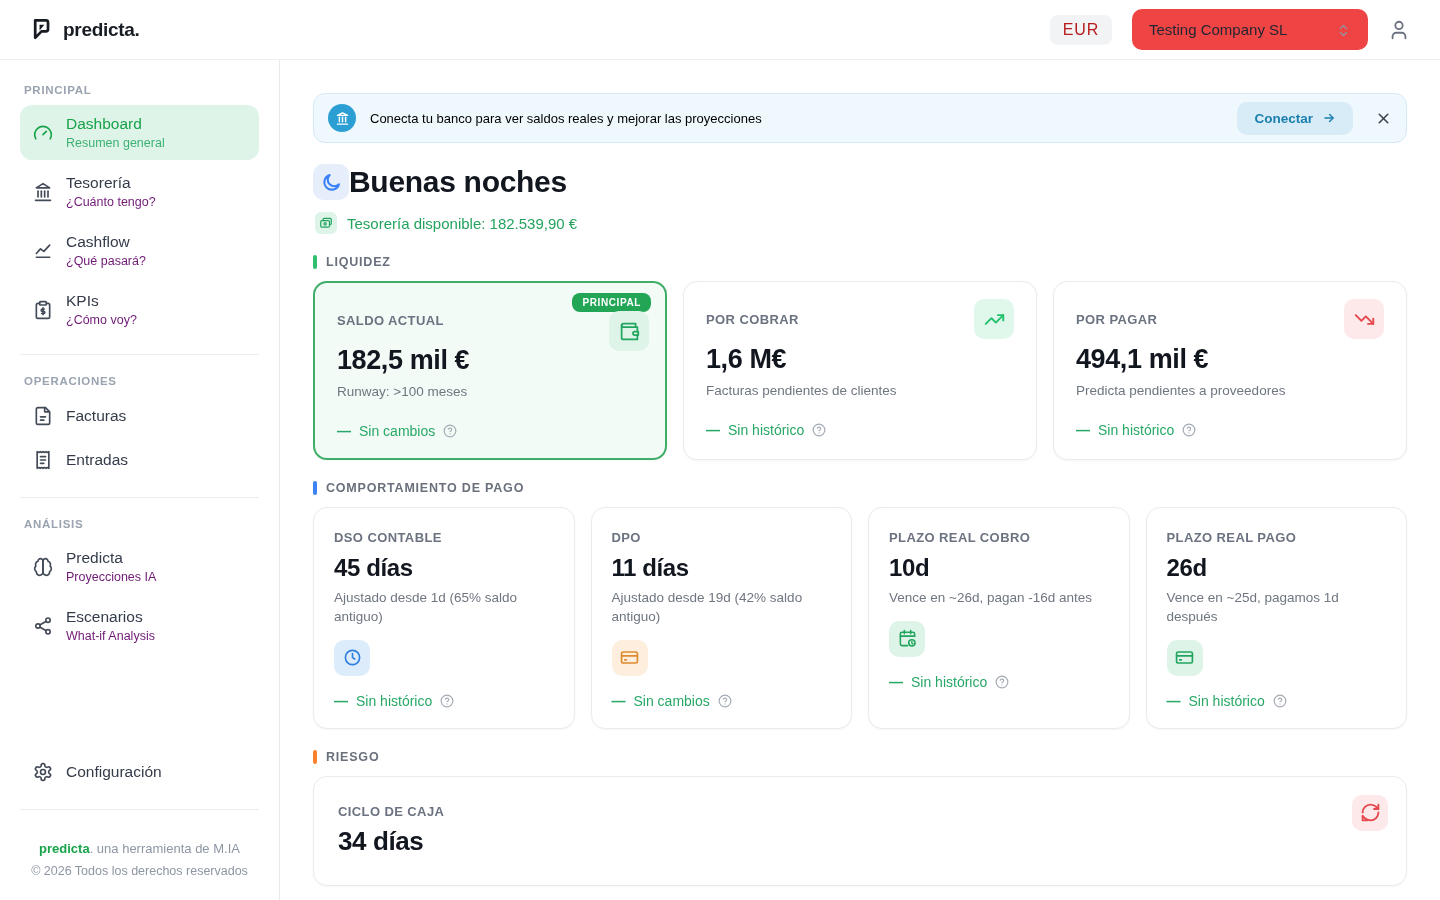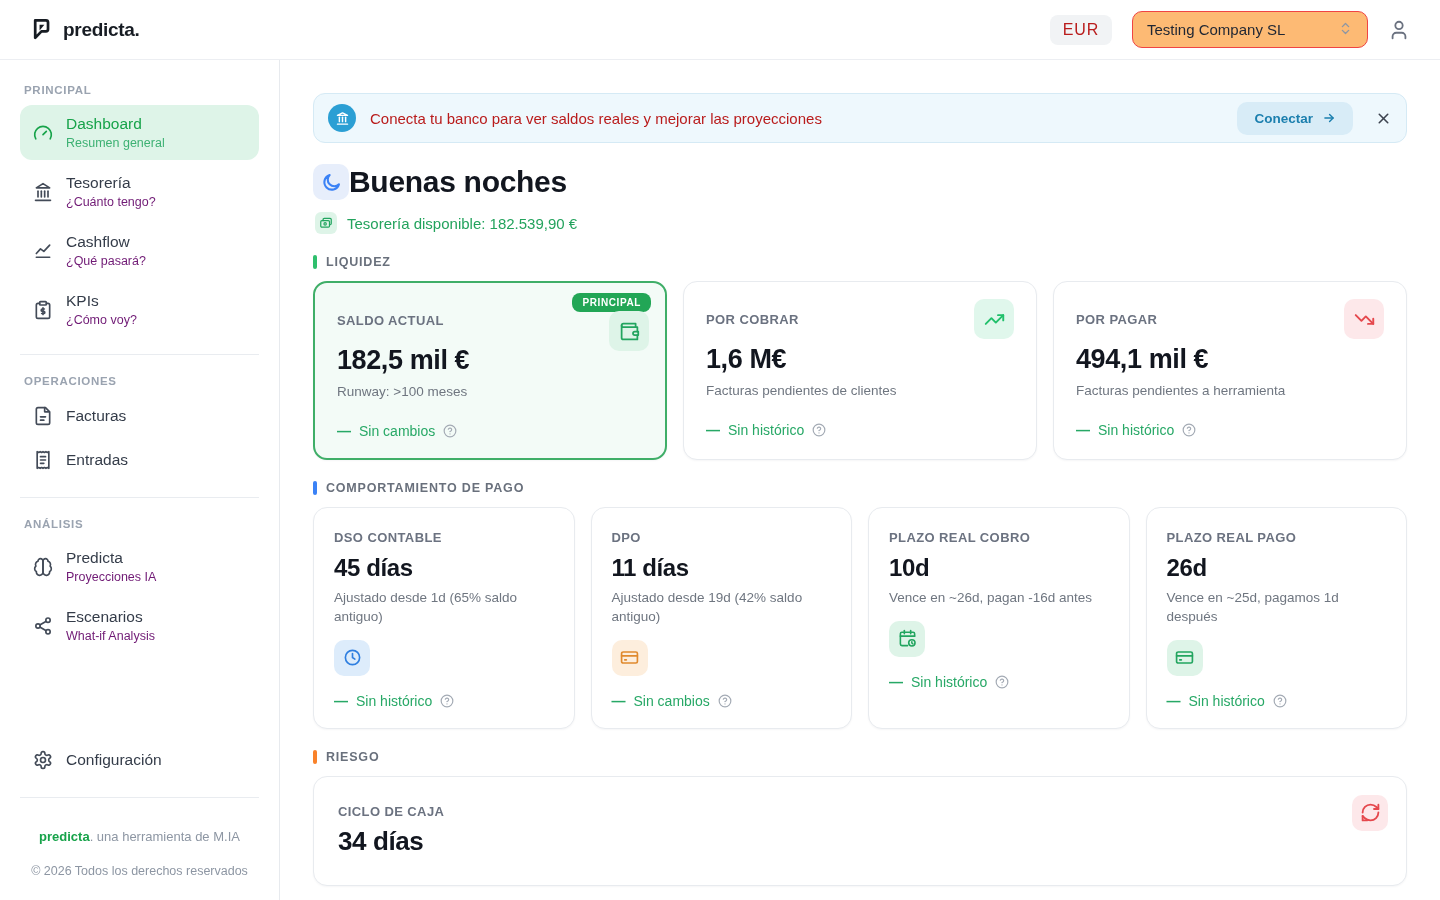--- a/index.html
+++ b/index.html
@@ -8,23 +8,23 @@
 
   
   .header { height:60px; display:flex; align-items:center; padding:0 30px;
     border-bottom:1px solid #eceef2; background:#fff; }
   .logo { display:flex; align-items:center; gap:8px; }
   .logo svg { width:25px; height:25px; }
   .logo-text { font-size:19px; font-weight:700; color:#171c23; letter-spacing:-.3px; }
   .header-right { margin-left:auto; display:flex; align-items:center; gap:20px; }
   .cur-badge { background:#f1f3f5; color:#b91c1c; font-size:16px; font-weight:400;
     letter-spacing:.8px; padding:6px 13px; border-radius:8px; cursor:pointer; }
-  .company-select { width:236px; border:1px solid #ef4444; border-radius:10px;
-    padding:9px 14px; display:flex; align-items:flex-start; justify-content:space-between;
-    font-size:15px; color:#1f2633; cursor:pointer; background:#fdba74; }
+  .company-select { width:236px; border:3px solid #ef4444; border-radius:10px;
+    padding:9px 14px; display:flex; align-items:flex-end; justify-content:space-between;
+    font-size:15px; color:#1f2633; cursor:pointer; background:#ef4444; }
   .company-select svg { width:15px; height:15px; color:#8e96a3; }
   .user-btn svg { width:22px; height:22px; color:#6b7280; display:block; }
 
   
   .shell { display:flex; height:840px; }
   .sidebar { width:280px; flex:0 0 280px; border-right:1px solid #e7eaee;
     padding:18px 20px 14px; display:flex; flex-direction:column; background:#fff; }
   .main { flex:1; padding:33px 33px 0; overflow:hidden; }
 
   
@@ -37,29 +37,29 @@
   .nav-sub { font-size:12.5px; color:#701a75; margin-top:3px; }
   .nav-item.active { background:#def4e8; }
   .nav-item.active svg { color:#17a34a; }
   .nav-item.active .nav-title { color:#17a34a; }
   .nav-item.active .nav-sub { color:#3db173; }
   .sb-divider { border:none; border-top:1px solid #e9ecf0; margin:13px 0 14px; }
   .sb-spacer { flex:1; }
   .sb-footer { text-align:center; padding:16px 6px 6px; font-size:13px; color:#8d96a3;
     line-height:1.45; }
   .sb-footer .brand { color:#17a34a; font-weight:700; }
-  .copyright { font-size:12.5px; margin-top:15px; }
+  .copyright { font-size:12.5px; margin-top:3px; }
 
   
   .banner { height:50px; background:#eef8fd; border:1px solid #d5eaf5; border-radius:12px;
     display:flex; align-items:center; gap:14px; padding:0 14px 0 14px; }
   .banner-ic { width:28px; height:28px; border-radius:50%; background:#2b9fd4; color:#fff;
     display:flex; align-items:center; justify-content:center; flex:0 0 28px; }
   .banner-ic svg { width:15px; height:15px; }
-  .banner-msg { flex:1; font-size:15px; color:#b91c1c; }
+  .banner-msg { flex:1; font-size:13px; color:#000000; }
   .connect-btn { background:#d8ecf7; color:#1b7fae; border:none; font-weight:700;
     font-size:13.5px; padding:9px 17px; border-radius:10px; display:flex; gap:9px;
     align-items:center; cursor:pointer; font-family:inherit; }
   .banner-close { background:none; border:none; cursor:pointer; color:#3d4450;
     margin-left:8px; display:flex; }
   .banner-close svg { width:17px; height:17px; }
 
   
   .greet-row { display:flex; align-items:center; margin-top:21px; }
   .icon-sq { border-radius:10px; display:flex; align-items:center; justify-content:center; }
@@ -383,21 +383,21 @@
         <div class="khead">
           <span class="ktitle">POR PAGAR</span>
           <div class="kic bg-pink icon-sq">
             <svg viewBox="0 0 24 24" fill="none" stroke="currentColor" stroke-width="2.2" stroke-linecap="round" stroke-linejoin="round">
               <polyline points="22 17 13.5 8.5 8.5 13.5 2 7"></polyline>
                 <polyline points="16 17 22 17 22 11"></polyline>
             </svg>
           </div>
         </div>
         <div class="kvalue">494,1 mil €</div>
-        <div class="ksub">Facturas pendientes a herramienta</div>
+        <div class="ksub">Predicta pendientes a proveedores</div>
         <div class="kstatus">
           <span class="dash">—</span>
           <span>Sin histórico</span>
           <svg viewBox="0 0 24 24" fill="none" stroke="currentColor" stroke-width="2" stroke-linecap="round" stroke-linejoin="round">
             <circle cx="12" cy="12" r="10"></circle>
               <path d="M9.09 9a3 3 0 0 1 5.83 1c0 2-3 3-3 3"></path>
               <path d="M12 17h.01"></path>
           </svg>
         </div>
       </div>

